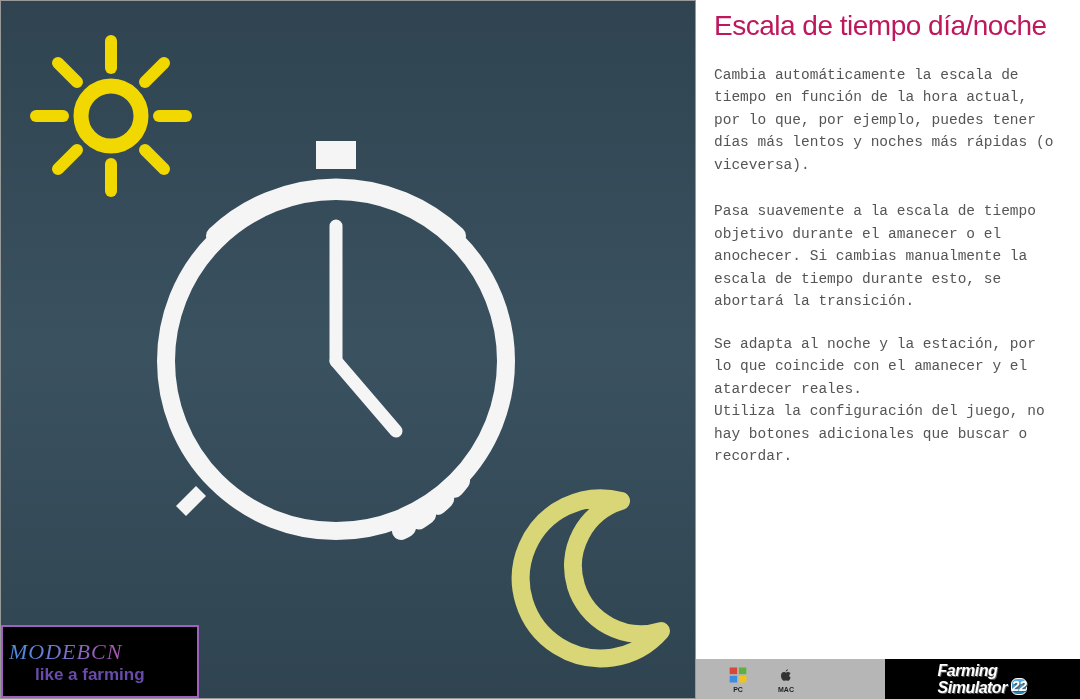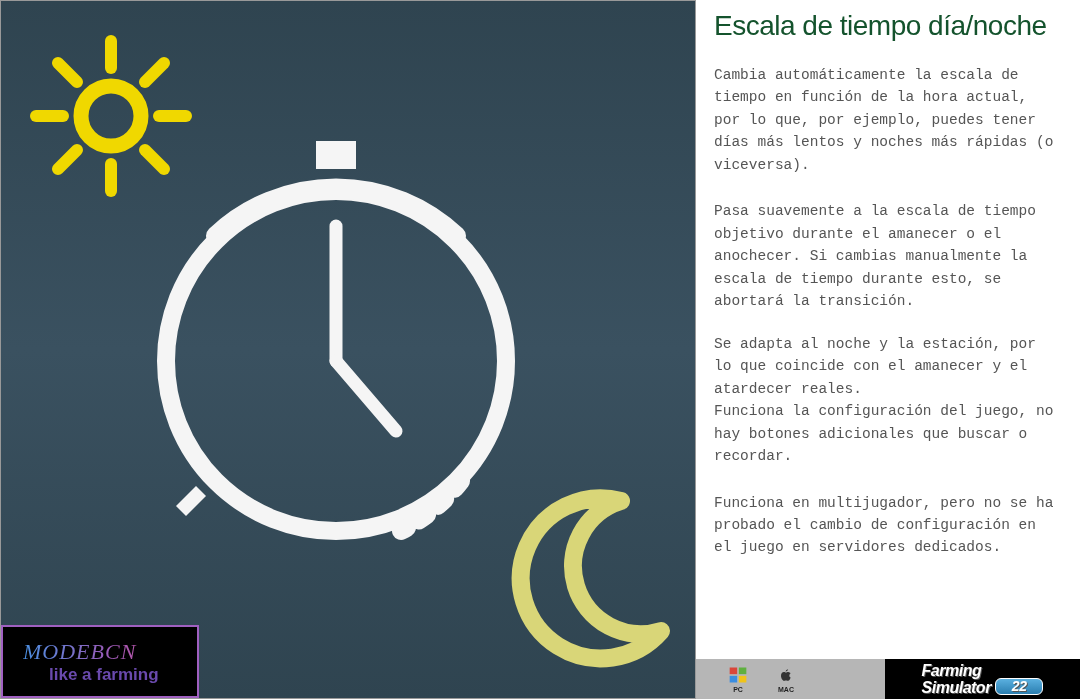--- a/index.html
+++ b/index.html
@@ -22,21 +22,21 @@
       height: 699px;
       background: #ffffff;
       padding: 10px 18px 0 18px;
       display: flex;
       flex-direction: column;
       position: relative;
     }
     .title {
       font-size: 28px;
       font-weight: 300;
-      color: #14532d;
+      color: #be185d;
       margin-bottom: 22px;
       letter-spacing: -0.5px;
     }
     .desc {
       font-size: 14.5px;
       line-height: 1.55;
       color: #555;
       font-family: Liberation Mono, monospace;
     }
     .desc p { margin-bottom: 24px; }
@@ -76,38 +76,38 @@
       line-height: 0.95;
       text-align: left;
       letter-spacing: -0.5px;
       text-shadow: 1px 1px 0 #555;
     }
     .fs-badge .pill {
       background: linear-gradient(#5ab0e0,#2a7eb0);
       color: #fff;
       font-weight: 900;
       font-style: italic;
-      padding: 1px 16px;
+      padding: 1px 0;
       border-radius: 6px;
       font-size: 14px;
       margin-left: 4px;
       border: 1px solid #fff;
     }
     .modebcn-badge {
       position: absolute;
       left: 0;
       bottom: 0;
       width: 198px;
       height: 73px;
       background: #000;
       border: 2px solid #a060c0;
       display: flex;
       flex-direction: column;
       justify-content: center;
-      padding-left: 20px;
+      padding-left: 6px;
     }
     .modebcn-badge .line1 {
       font-family: "Times New Roman", serif;
       font-style: italic;
       font-size: 22px;
       background: linear-gradient(90deg, #4a90e2, #9b59b6, #e74c8c);
       -webkit-background-clip: text;
       background-clip: text;
       color: transparent;
       letter-spacing: 1px;
@@ -178,22 +178,21 @@
     <div class="line2">like a farming</div>
   </div>
 </div>
 
 <div class="right-panel">
   <h1 class="title">Escala de tiempo día/noche</h1>
   <div class="desc">
     <p>Cambia automáticamente la escala de tiempo en función de la hora actual, por lo que, por ejemplo, puedes tener días más lentos y noches más rápidas (o viceversa).</p>
     <p class="tight">Pasa suavemente a la escala de tiempo objetivo durante el amanecer o el anochecer. Si cambias manualmente la escala de tiempo durante esto, se abortará la transición.</p>
     <p class="tight">Se adapta al noche y la estación, por lo que coincide con el amanecer y el atardecer reales.</p>
-    <p>Funciona la configuración del juego, no hay botones adicionales que buscar o recordar.</p>
-    <p class="tight">Funciona en multijugador, pero no se ha probado el cambio de configuración en el juego en servidores dedicados.</p>
+    <p>Utiliza la configuración del juego, no hay botones adicionales que buscar o recordar.</p>
   </div>
 
   <div class="platform-bar">
     <div class="platform-icon">
       <svg class="glyph" viewBox="0 0 24 24">
         <rect x="2" y="3" width="9" height="8" fill="#d9463a"></rect>
         <rect x="13" y="3" width="9" height="8" fill="#5fb03f"></rect>
         <rect x="2" y="13" width="9" height="8" fill="#3a8de0"></rect>
         <rect x="13" y="13" width="9" height="8" fill="#f0c419"></rect>
       </svg>

